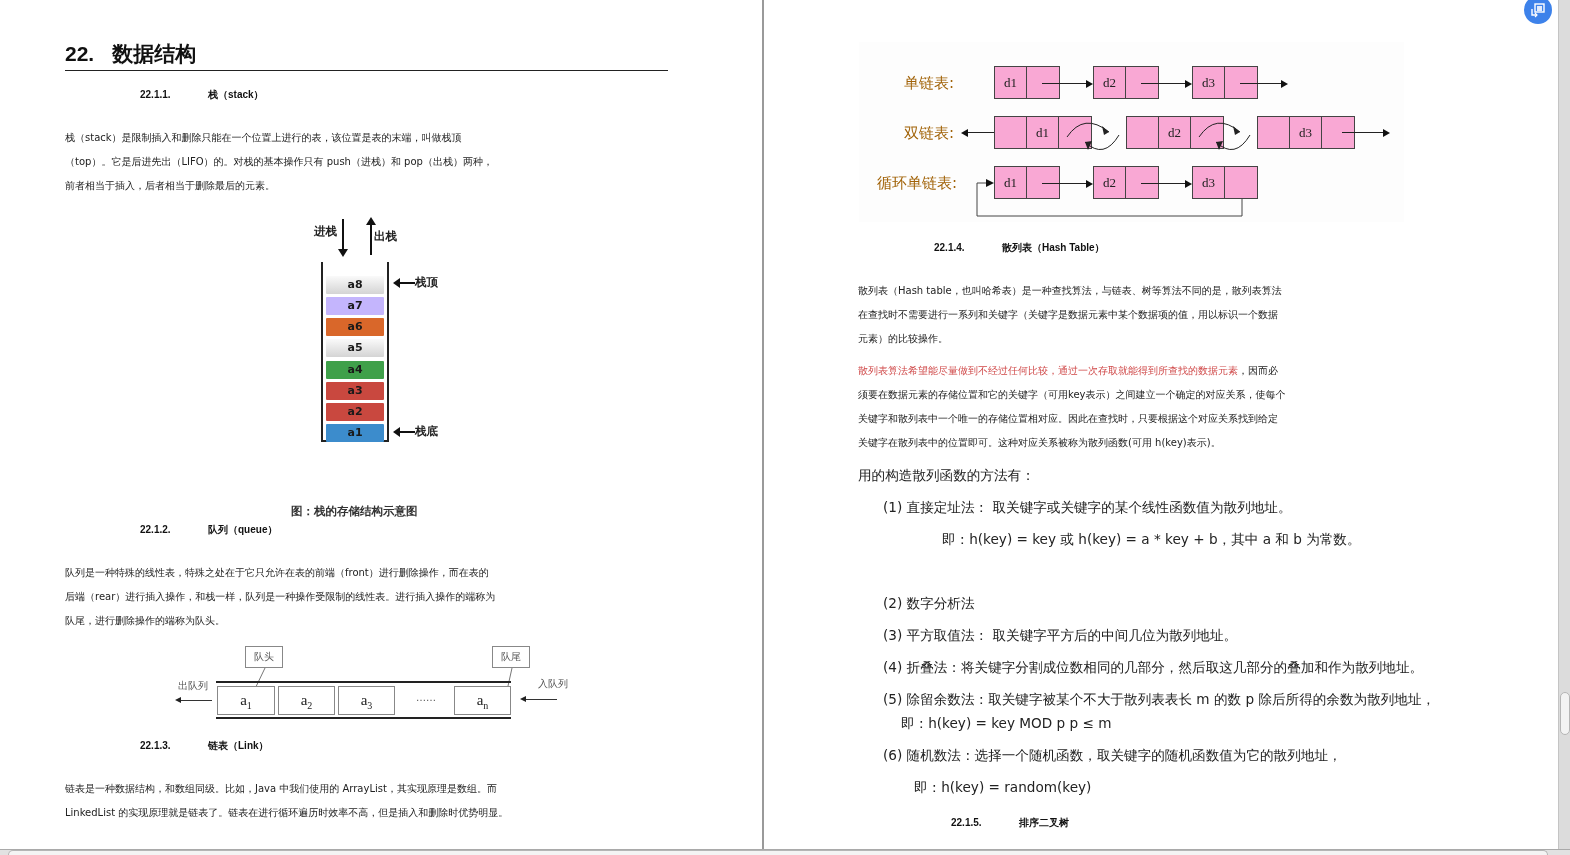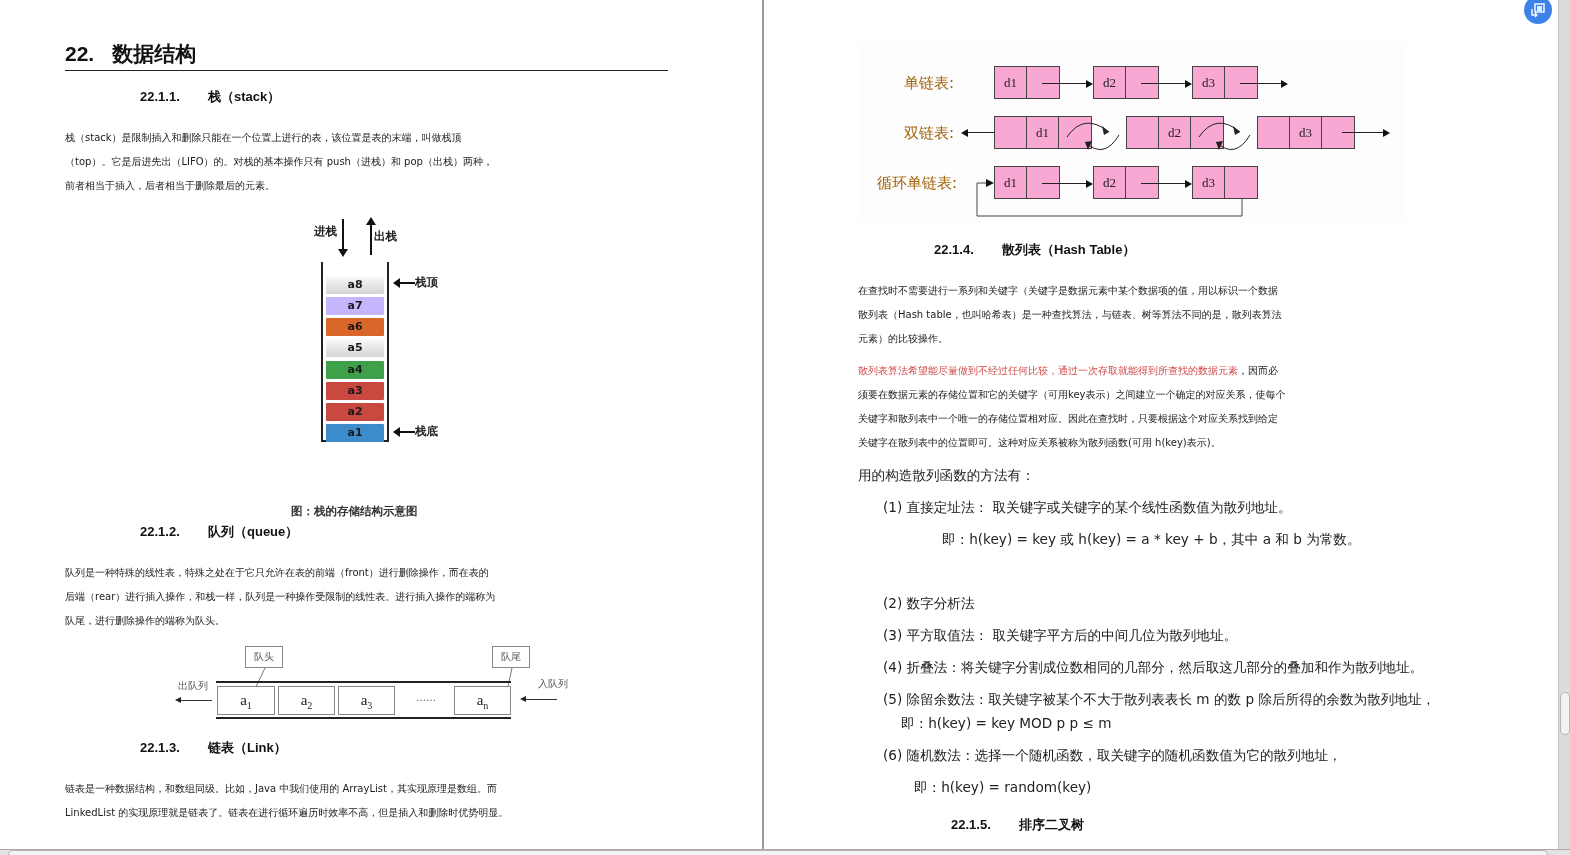--- a/index.html
+++ b/index.html
@@ -9,21 +9,21 @@
   .viewport { position: absolute; left: 0; top: 0; width: 1558px; height: 849px; background: #fff; overflow: hidden; }
   .page-divider { position: absolute; left: 762px; top: 0; width: 2px; height: 849px; background: #9a9a9a; }
 
   .page { position: absolute; top: 0; height: 849px; }
   .page-left { left: 0; width: 762px; }
   .page-right { left: 764px; width: 794px; }
 
   .h1 { position: absolute; left: 65px; top: 40px; width: 603px; font-family: "Liberation Sans", sans-serif; font-weight: bold; font-size: 21px; color: #111; border-bottom: 1.5px solid #222; padding-bottom: 2px; height: 31px; }
   .h1 .num { margin-right: 18px; }
 
-  .h3 { position: absolute; font-family: "Liberation Sans", sans-serif; font-weight: bold; font-size: 13px; color: #111; white-space: nowrap; }
+  .h3 { position: absolute; font-family: "Liberation Sans", sans-serif; font-weight: bold; font-size: 10px; color: #111; white-space: nowrap; }
   .h3 .num { display: inline-block; width: 68px; }
 
   .para { position: absolute; font-size: 10px; line-height: 24px; color: #222; }
   .para .red { color: #d04a4a; }
 
   .list-item { position: absolute; font-size: 13.6px; line-height: 24px; color: #222; white-space: nowrap; }
 
   
   .stack-fig { position: absolute; left: 300px; top: 215px; width: 180px; height: 240px; }
   .stack-label { position: absolute; font-size: 11.5px; font-weight: bold; color: #222; white-space: nowrap; }
@@ -220,22 +220,22 @@
           <div class="seg" style="width:32px;">d3</div>
           <div class="seg" style="width:32px;"></div>
         </div>
     </div>
 
     <div class="h3" style="left:170px; top:241px;">
       <span class="num">22.1.4.</span><span>散列表（Hash Table）</span>
     </div>
 
     <div class="para" style="left:94px; top:279px; width:610px;">
+      <div>散列表（Hash table，也叫哈希表）是一种查找算法，与链表、树等算法不同的是，散列表算法</div>
       <div>在查找时不需要进行一系列和关键字（关键字是数据元素中某个数据项的值，用以标识一个数据</div>
-      <div>散列表（Hash table，也叫哈希表）是一种查找算法，与链表、树等算法不同的是，散列表算法</div>
       <div>元素）的比较操作。</div>
     </div>
 
     <div class="para" style="left:94px; top:359px; width:610px;">
       <div><span class="red">散列表算法希望能尽量做到不经过任何比较，通过一次存取就能得到所查找的数据元素</span><span>，因而必</span></div>
       <div>须要在数据元素的存储位置和它的关键字（可用key表示）之间建立一个确定的对应关系，使每个</div>
       <div>关键字和散列表中一个唯一的存储位置相对应。因此在查找时，只要根据这个对应关系找到给定</div>
       <div>关键字在散列表中的位置即可。这种对应关系被称为散列函数(可用 h(key)表示)。</div>
     </div>
 

